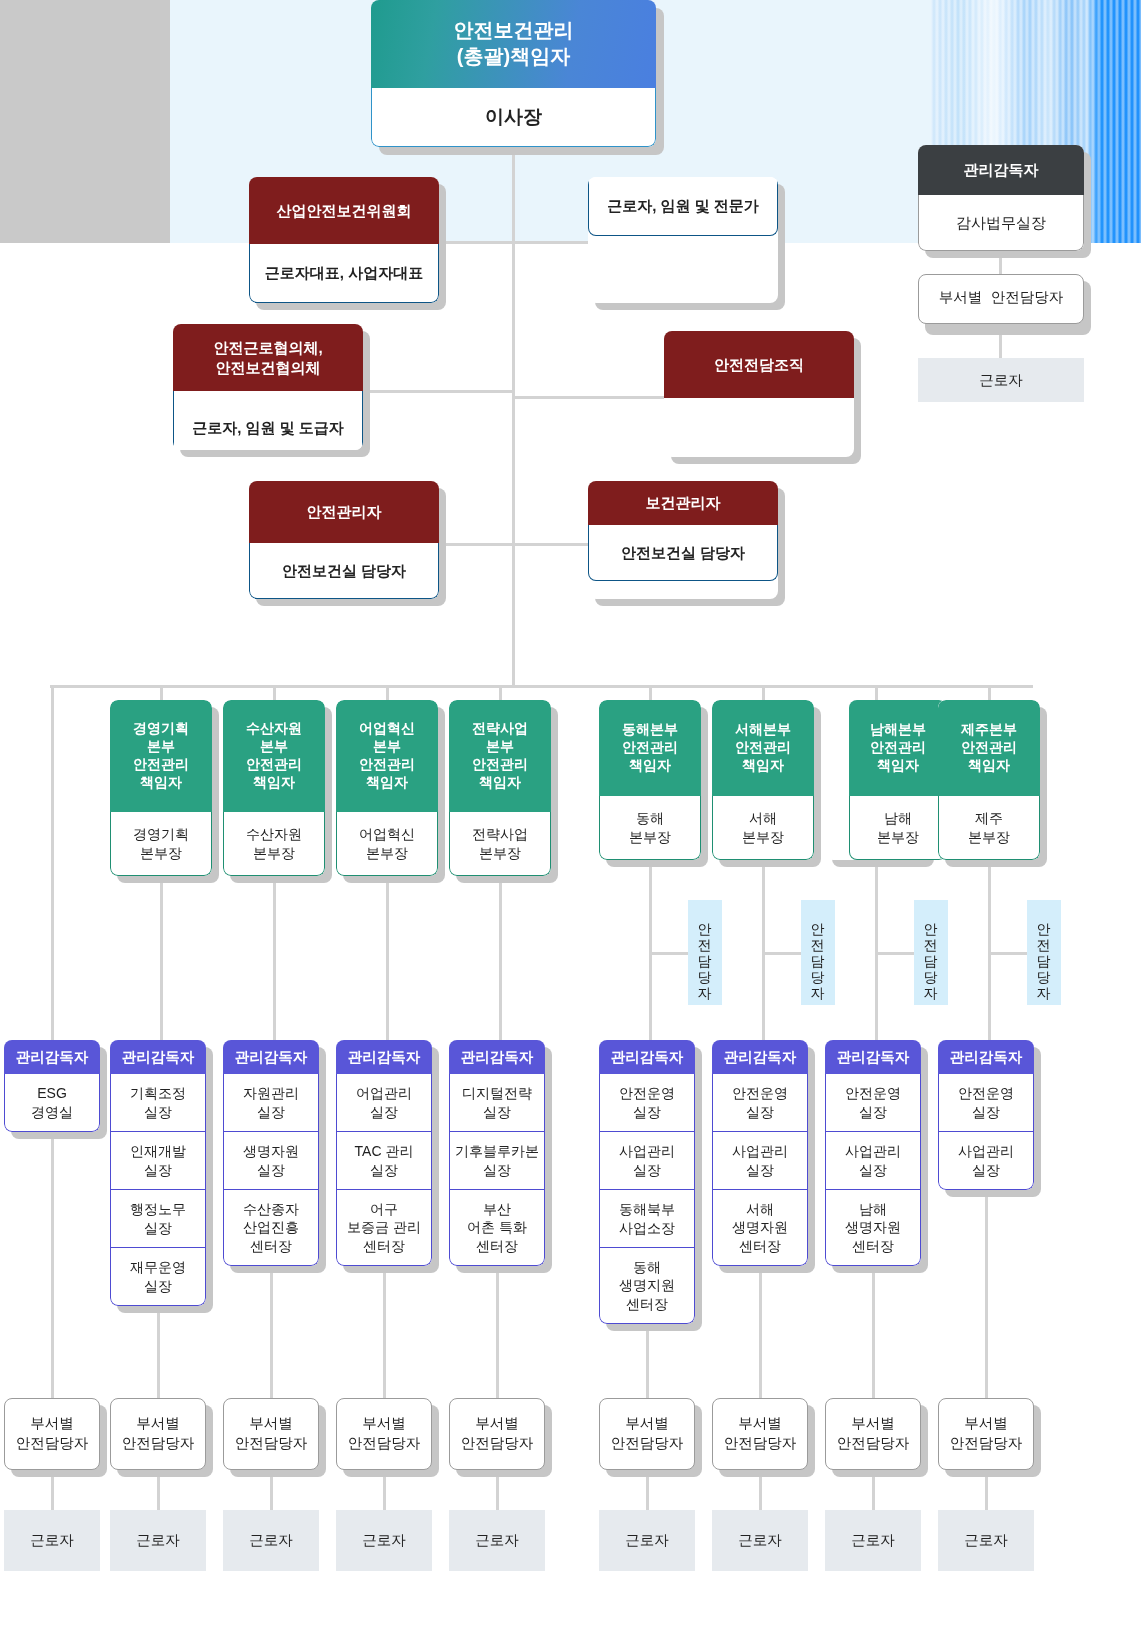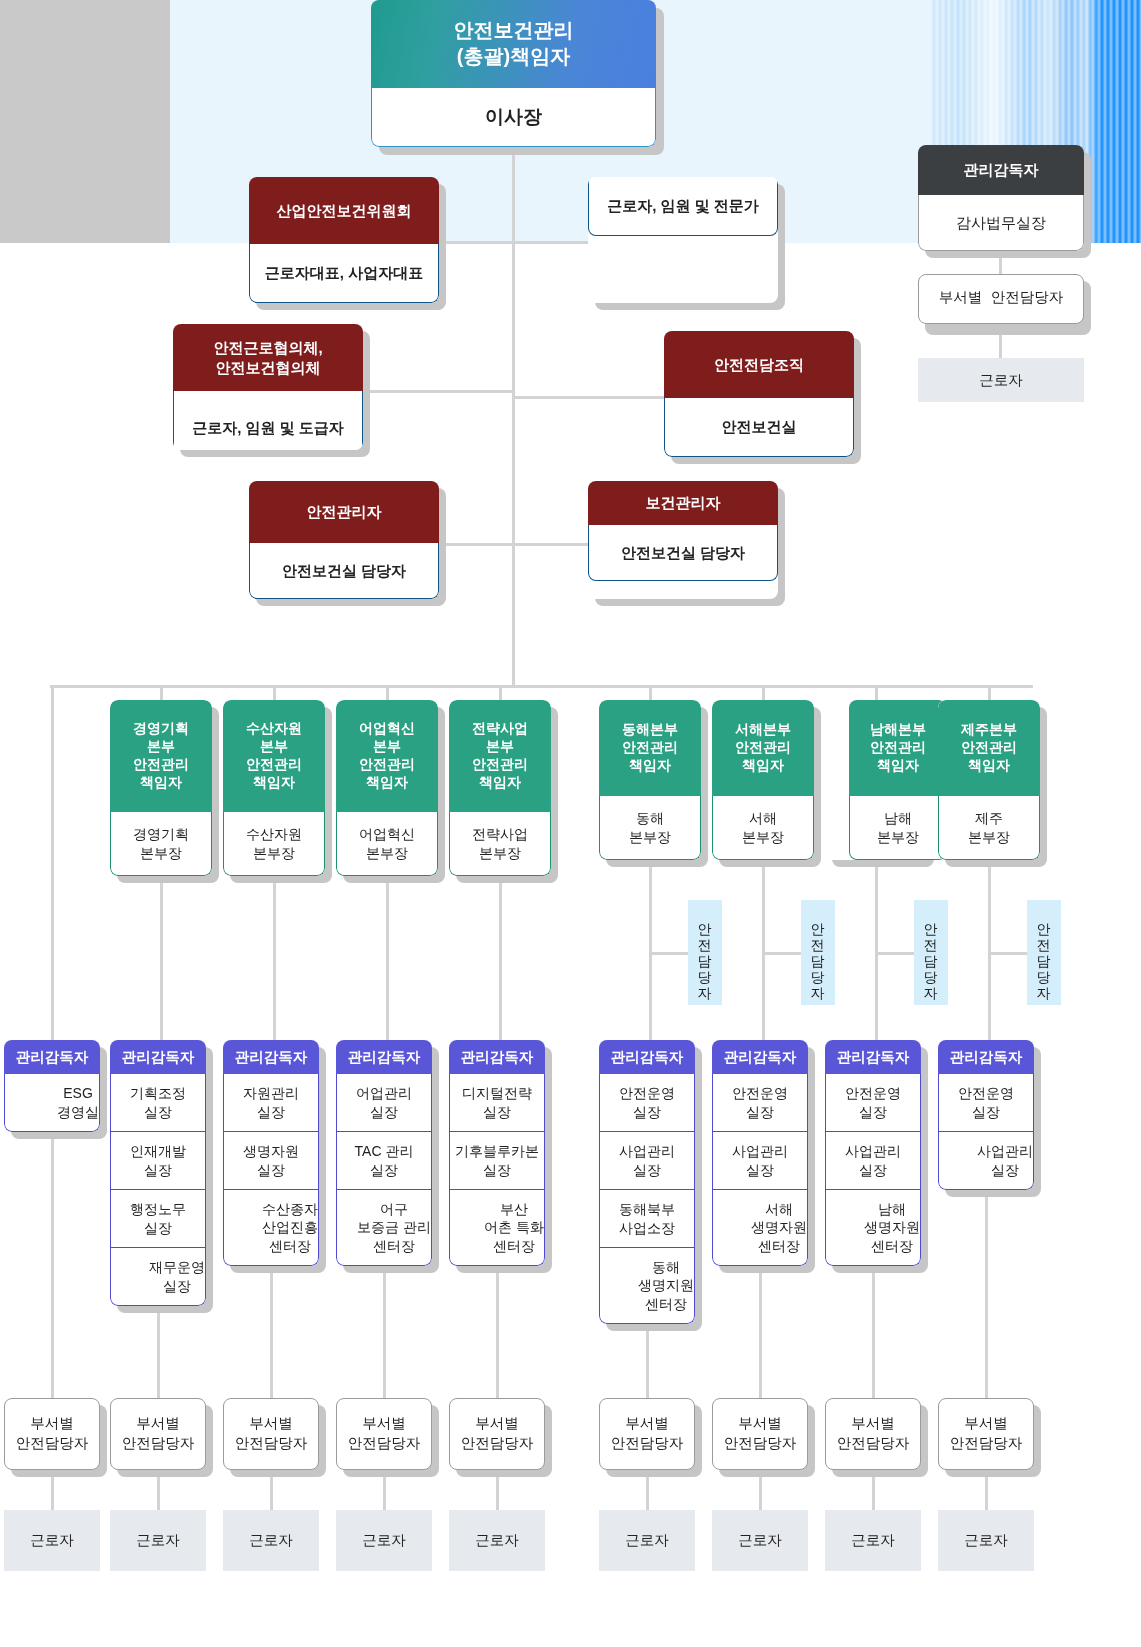--- a/index.html
+++ b/index.html
@@ -61,21 +61,21 @@
 
   
   .purple{position:absolute;box-sizing:border-box;border-radius:8px;overflow:hidden;background:#fff;}
   .purple .phdr{background:#5956d8;color:#fff;font-size:14.5px;font-weight:bold;
       text-align:center;display:flex;align-items:center;justify-content:center;
       height:34px;box-sizing:border-box;}
   .purple .prow{border-left:1.4px solid #4e4bd2;border-right:1.4px solid #4e4bd2;
       border-bottom:1.4px solid #4e4bd2;background:#fff;color:#222;font-size:14px;
       text-align:center;display:flex;align-items:center;justify-content:center;
       line-height:1.32;box-sizing:border-box;}
-  .purple .prow:last-child{border-radius:0 0 8px 8px;justify-content:flex-end;}
+  .purple .prow:last-child{border-radius:0 0 8px 8px;}
 
   
   .vbox{position:absolute;background:#d4eefb;color:#222;font-size:14px;
         display:flex;align-items:center;justify-content:center;
         writing-mode:vertical-rl;text-orientation:upright;letter-spacing:2px;
         box-sizing:border-box;}
 
   
   .ln{position:absolute;background:#d3d3d3;}
 </style>
@@ -167,21 +167,20 @@
       <div>안전근로협의체,</div>
       <div>안전보건협의체</div>
     </div>
   </div>
   <div class="bdy" style="height:75px;">근로자, 임원 및 도급자</div>
 </div>
 
 <div class="shadow" style="left:671px;top:338px;width:190px;height:126px;"></div>
 <div class="card dbox" style="left:664px;top:331px;width:190px;height:126px;">
   <div class="hdr" style="height:67px;">안전전담조직</div>
-  <div class="bdy" style="height:59px;">안전보건실</div>
 </div>
 
 <div class="shadow" style="left:256px;top:488px;width:190px;height:118px;"></div>
 <div class="card dbox" style="left:249px;top:481px;width:190px;height:118px;">
   <div class="hdr" style="height:62px;">안전관리자</div>
   <div class="bdy" style="height:56px;">안전보건실 담당자</div>
 </div>
 
 <div class="shadow" style="left:595px;top:488px;width:190px;height:118px;"></div>
 <div class="card dbox" style="left:588px;top:481px;width:190px;height:118px;">

